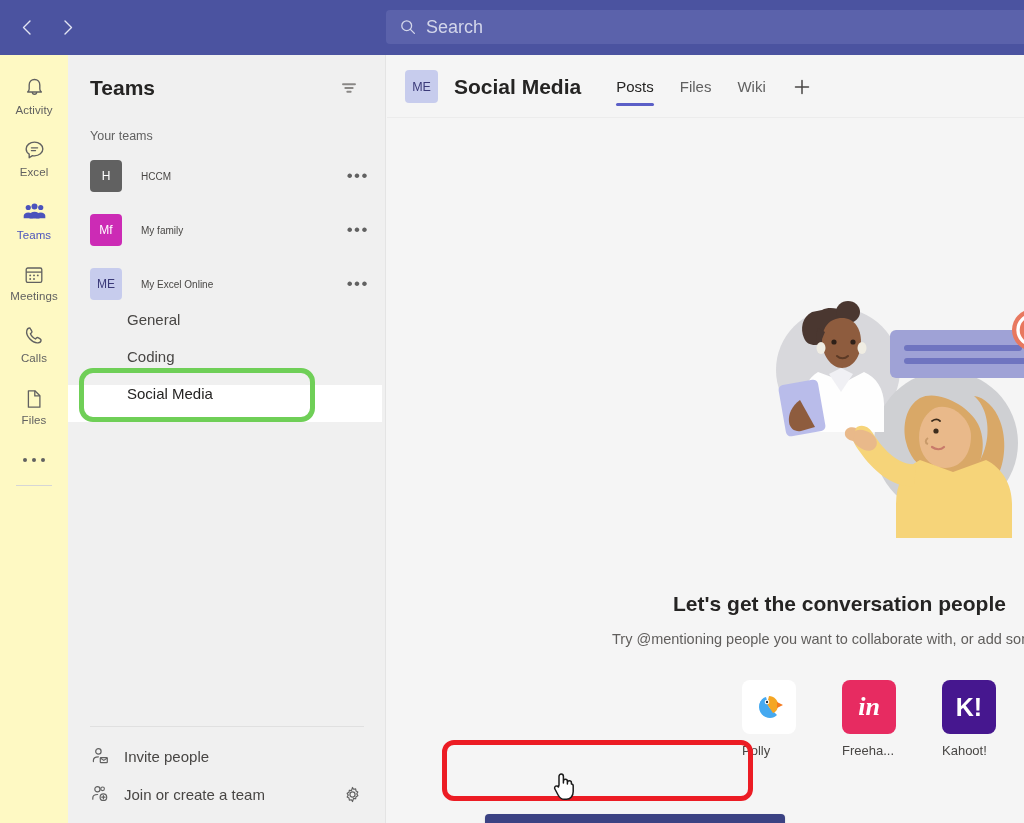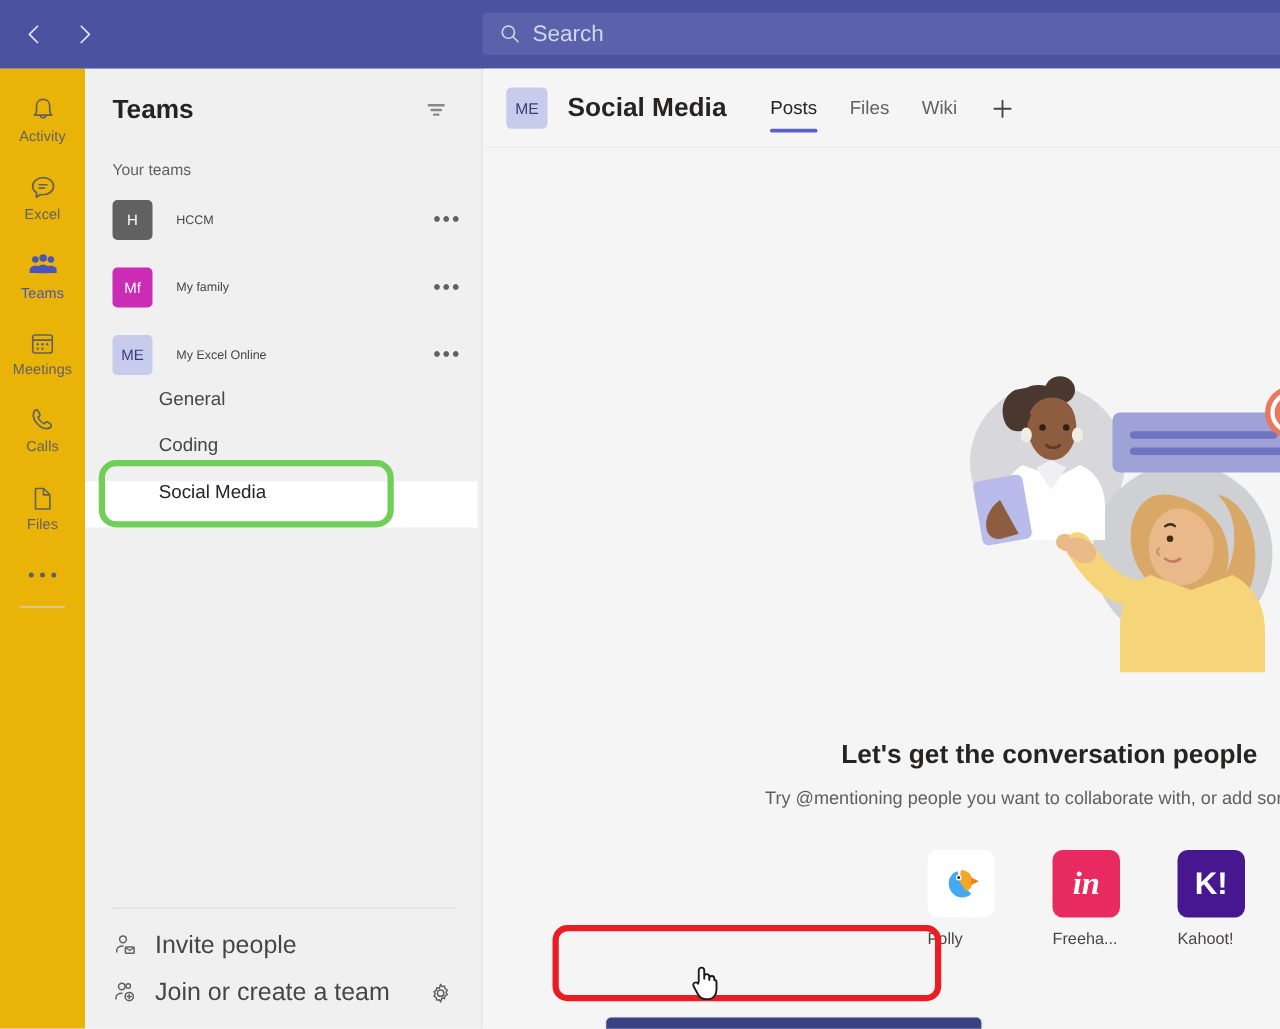--- a/index.html
+++ b/index.html
@@ -27,21 +27,21 @@
     position: absolute; left: 386px; top: 10px; width: 700px; height: 34px;
     background: #5b62ab; border-radius: 4px;
     display: flex; align-items: center; padding-left: 14px; gap: 10px;
     cursor: text;
   }
   .search-placeholder { color: #d3d6ea; font-size: 18px; }
 
   
   .rail {
     position: absolute; top: 55px; left: 0; width: 68px; height: 768px;
-    background: #eab308;
+    background: #fef9c3;
     display: flex; flex-direction: column; align-items: center;
     padding-top: 10px;
   }
   .rail-item {
     width: 68px; height: 62px;
     display: flex; flex-direction: column; align-items: center; justify-content: center;
     gap: 3px; cursor: pointer; color: #616161;
   }
   .rail-item .rail-label { font-size: 11.5px; letter-spacing: .1px; }
   .rail-item.active { color: #4b53bc; }
@@ -90,21 +90,21 @@
     background: #ffffff; color: #252423;
     width: 314px; border-radius: 0;
   }
 
   .teamspanel-footer { position: absolute; bottom: 0; left: 0; width: 318px; padding-bottom: 10px; }
   .footer-sep { height: 1px; background: #e0e0e0; margin: 0 22px 10px 22px; }
   .footer-row {
     height: 38px; display: flex; align-items: center; padding: 0 22px;
     cursor: pointer; gap: 14px;
   }
-  .footer-label { font-size: 20px; color: #484644; flex: 1; }
+  .footer-label { font-size: 15px; color: #484644; flex: 1; }
   .gear-btn { width: 24px; height: 24px; display: flex; align-items: center; justify-content: center; cursor: pointer; }
 
   
   .main {
     position: absolute; top: 55px; left: 387px; width: 637px; height: 768px;
     background: #f5f5f5;
   }
   .channel-header {
     height: 63px; display: flex; align-items: center; padding-left: 18px; gap: 0;
     background: #f5f5f5;

